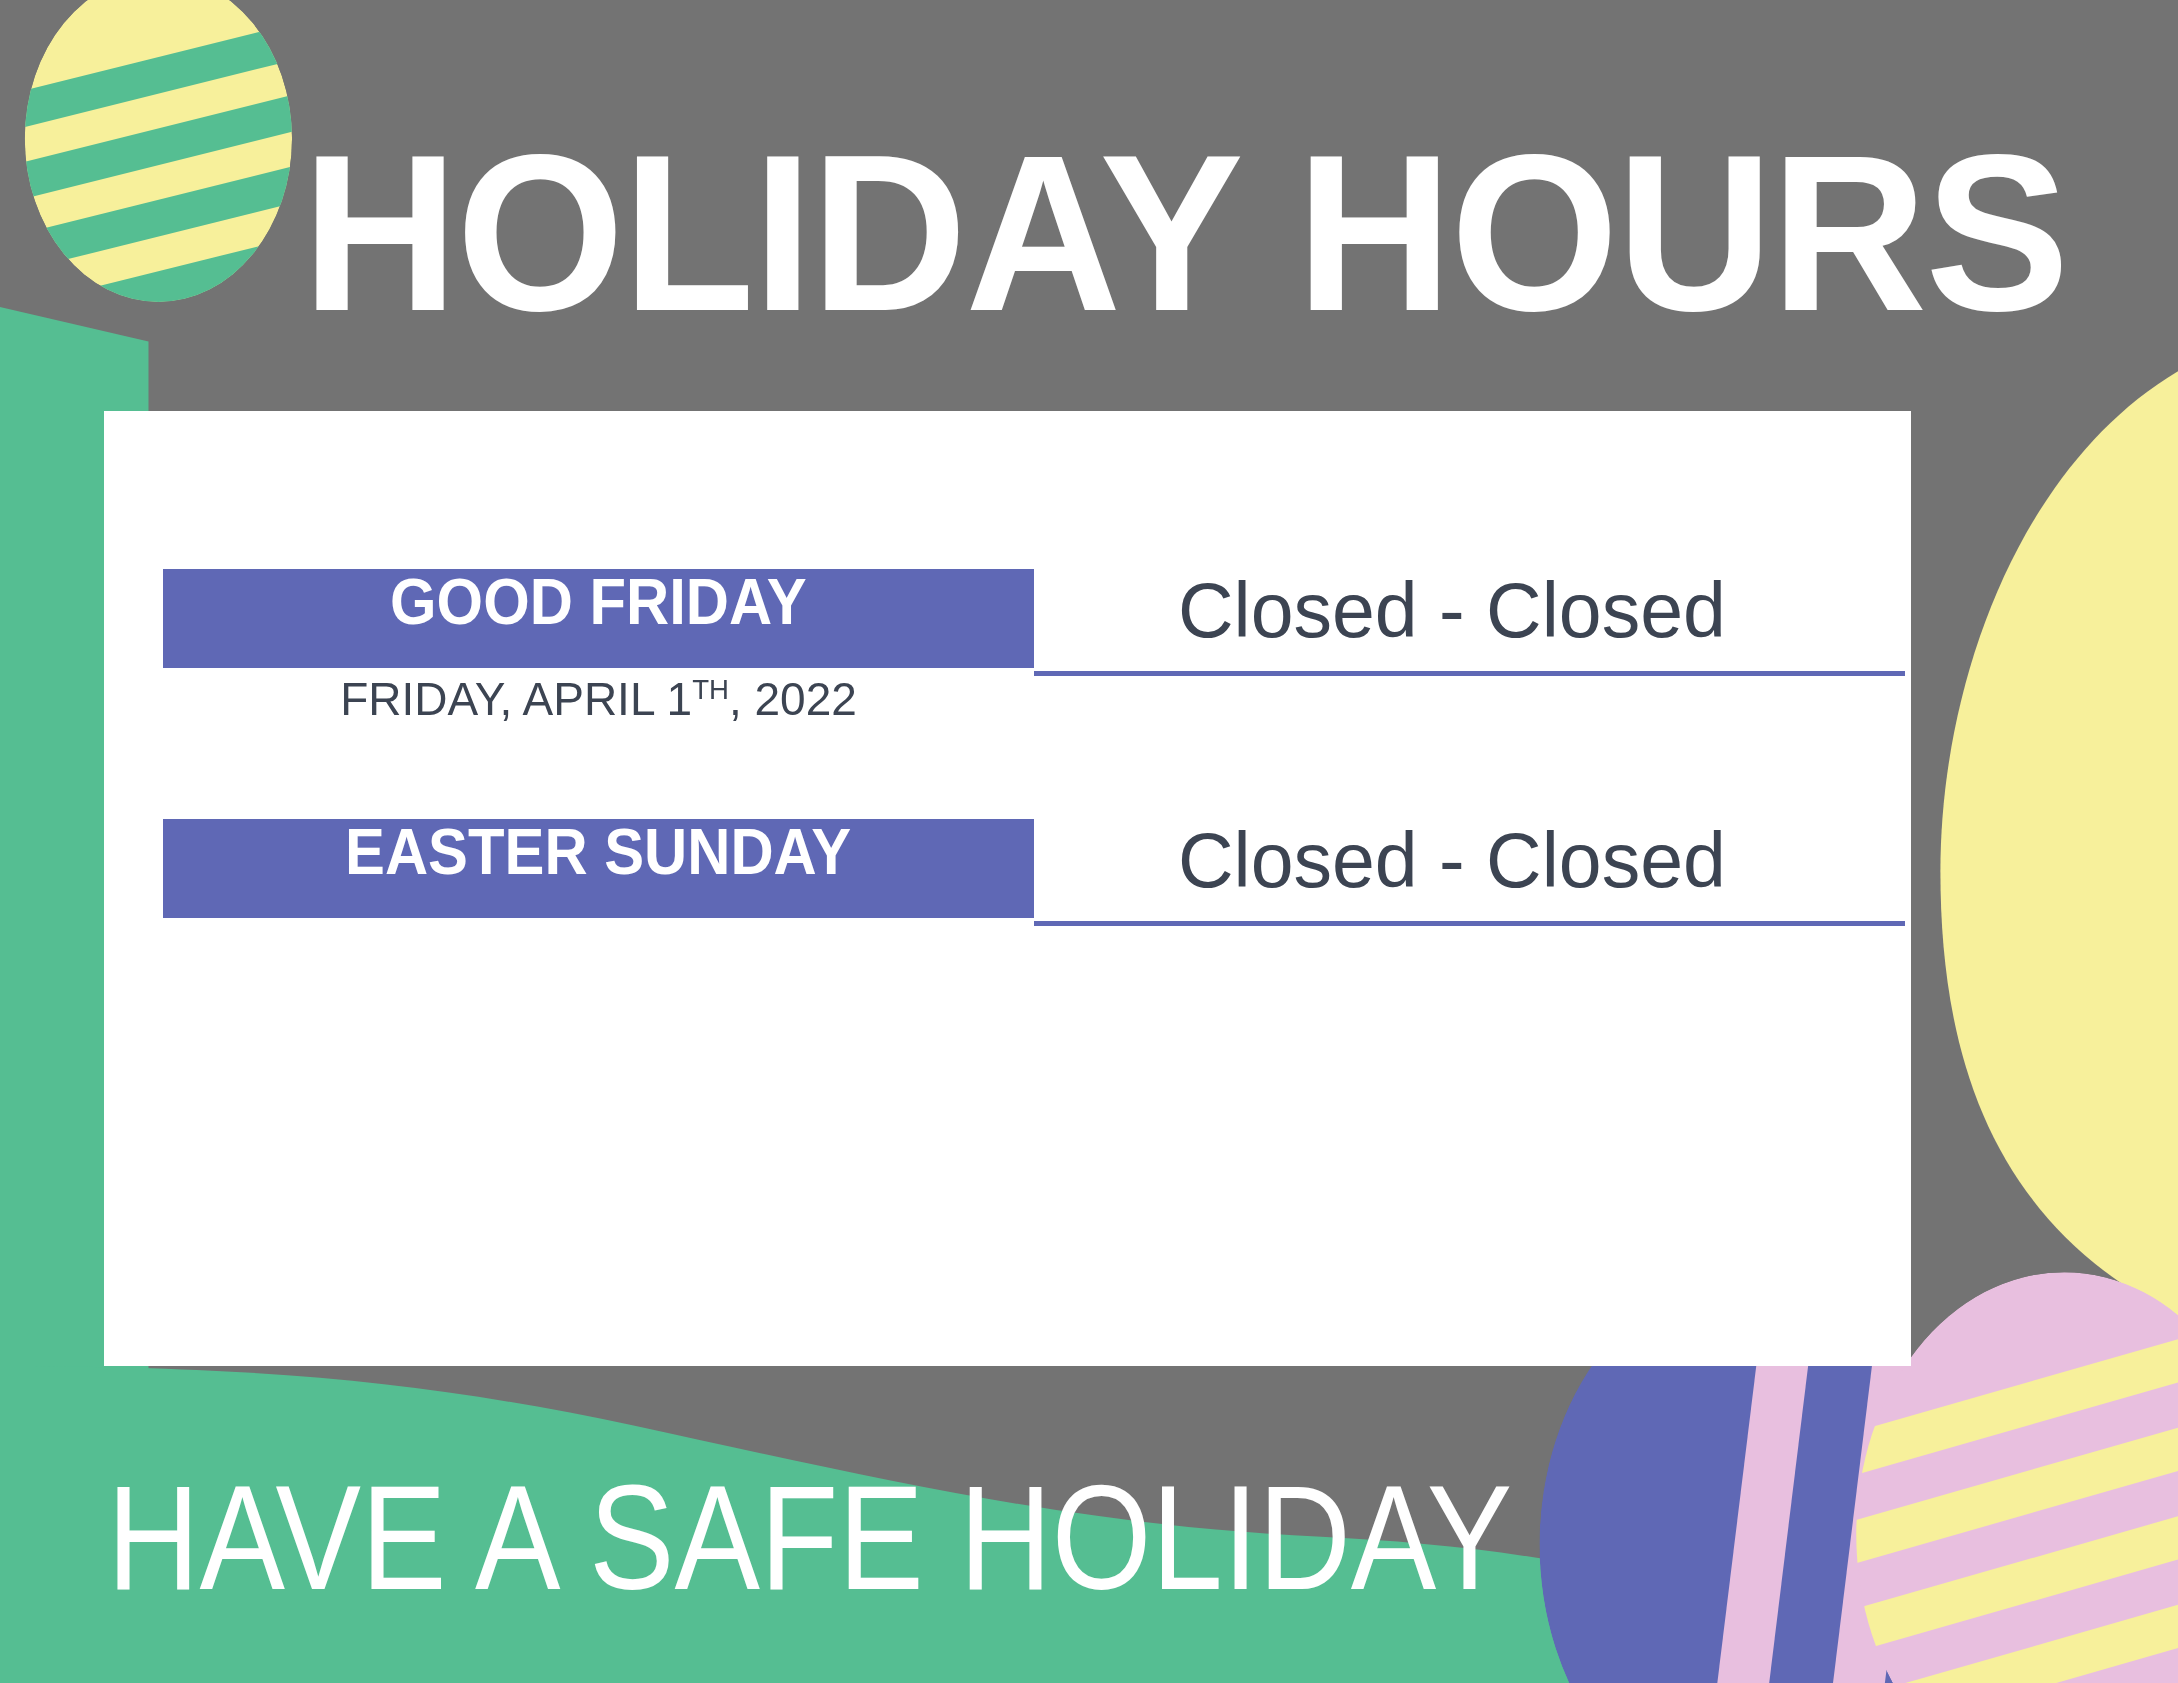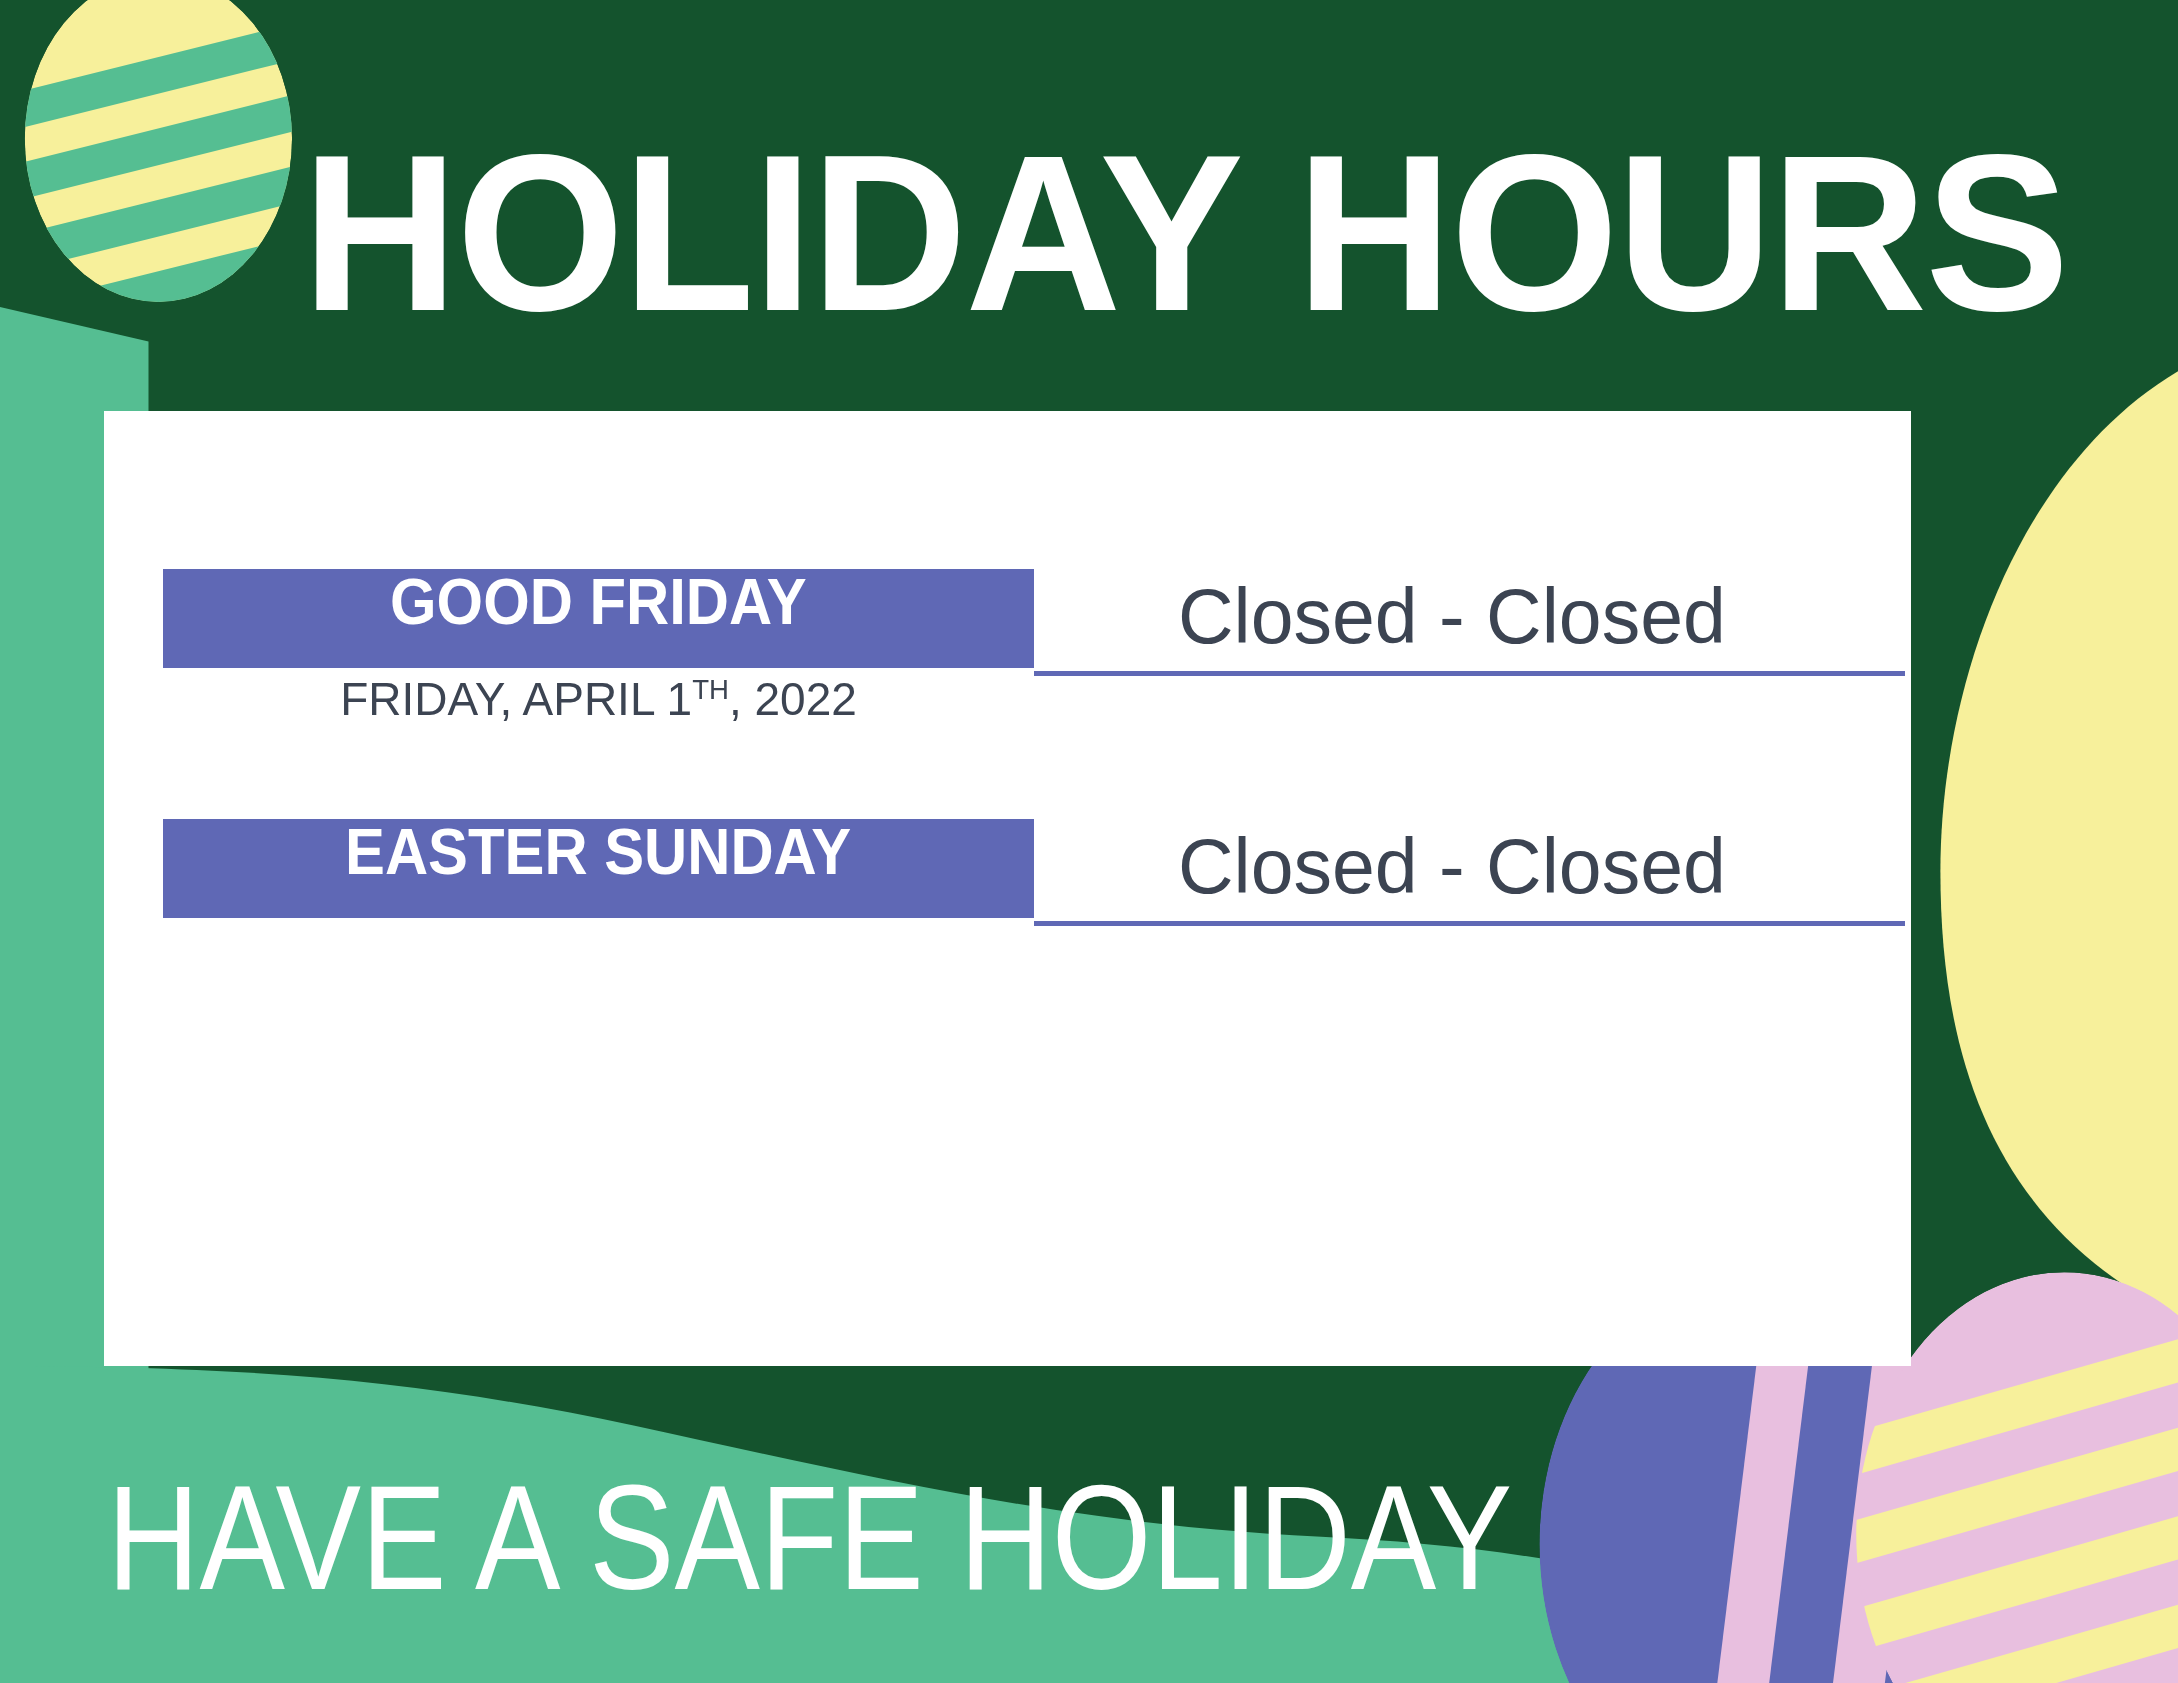--- a/index.html
+++ b/index.html
@@ -1,17 +1,17 @@
 <!DOCTYPE html>
 <html><head>
 <meta charset="utf-8">
 <style>
   html,body{margin:0;padding:0;background:#ffffff;}
   body{font-family:"Liberation Sans",sans-serif;}
-  #poster{position:relative;width:2178px;height:1683px;overflow:hidden;background:#14532d;}
+  #poster{position:relative;width:2178px;height:1683px;overflow:hidden;background:#737373;}
   .layer{position:absolute;top:0;left:0;width:2178px;height:1683px;}
   svg.layer{display:block;}
 
   
   #title{
     position:absolute;left:302px;top:119px;width:1643px;height:228px;
     color:#ffffff;font-weight:700;font-size:223px;line-height:228px;
     letter-spacing:-2px;white-space:nowrap;
     transform:scaleX(0.97);transform-origin:left center;
     font-family:"Liberation Sans",sans-serif;
@@ -46,21 +46,21 @@
   }
   .datetxt sup{font-size:0.6em;vertical-align:super;line-height:0;}
 
   .hourswrap{
     position:absolute;left:871px;top:0;width:871px;height:107px;
     border-bottom:5px solid #5F68B5;box-sizing:border-box;
     display:flex;align-items:flex-end;
   }
   .hourstxt{
     color:#3C4452;font-size:77px;line-height:85px;white-space:nowrap;
-    padding-left:144px;padding-bottom:12px;font-weight:400;
+    padding-left:144px;padding-bottom:18px;font-weight:400;
     font-family:"Liberation Sans",sans-serif;
   }
 
   
   #footer{
     position:absolute;left:107px;top:1463px;width:1485px;height:149px;
     color:#ffffff;font-weight:400;font-size:149px;line-height:149px;
     white-space:nowrap;letter-spacing:0px;
     transform:scaleX(0.86);transform-origin:left center;
     font-family:"Liberation Sans",sans-serif;

